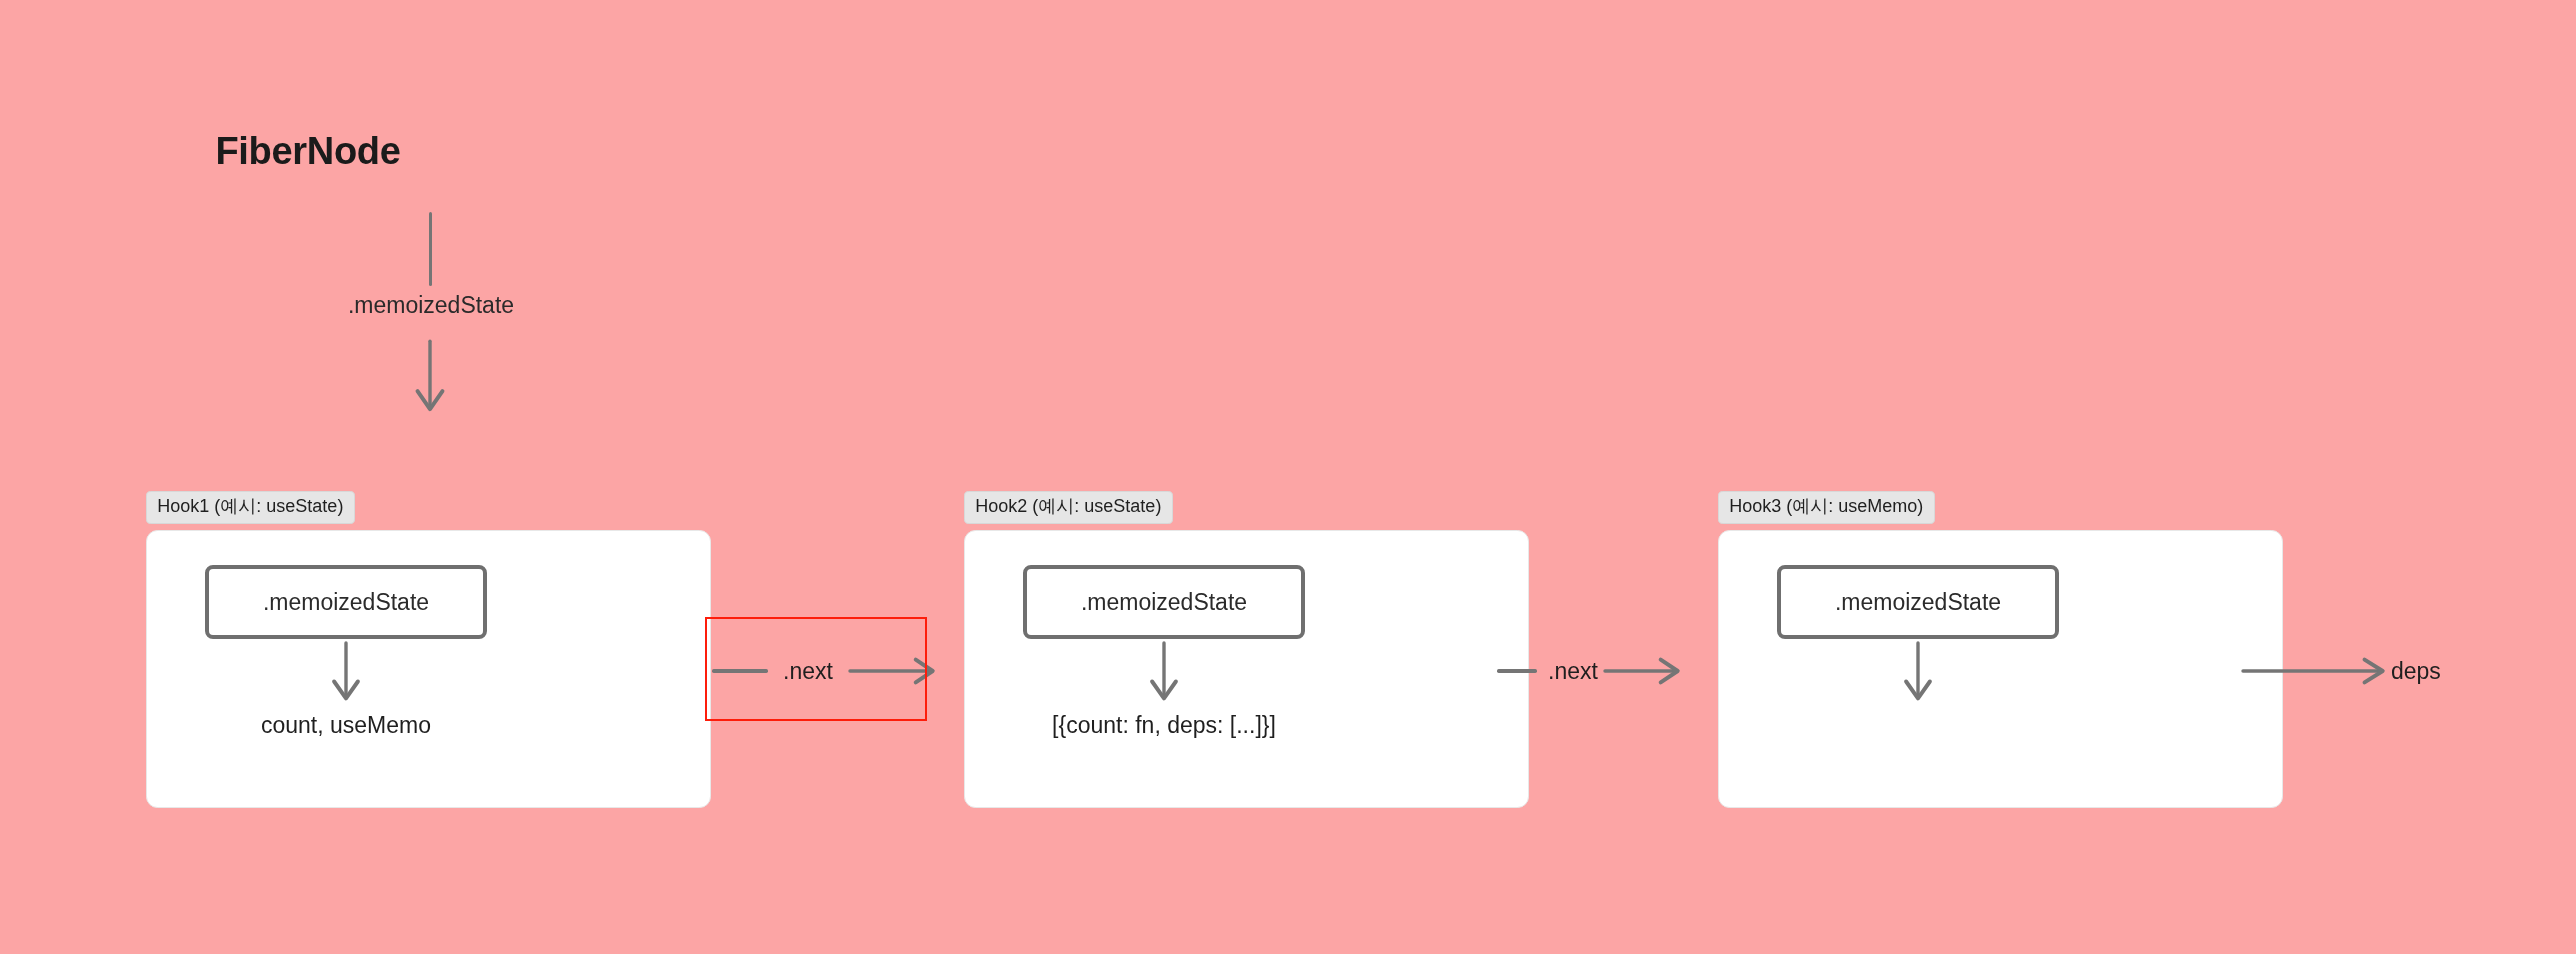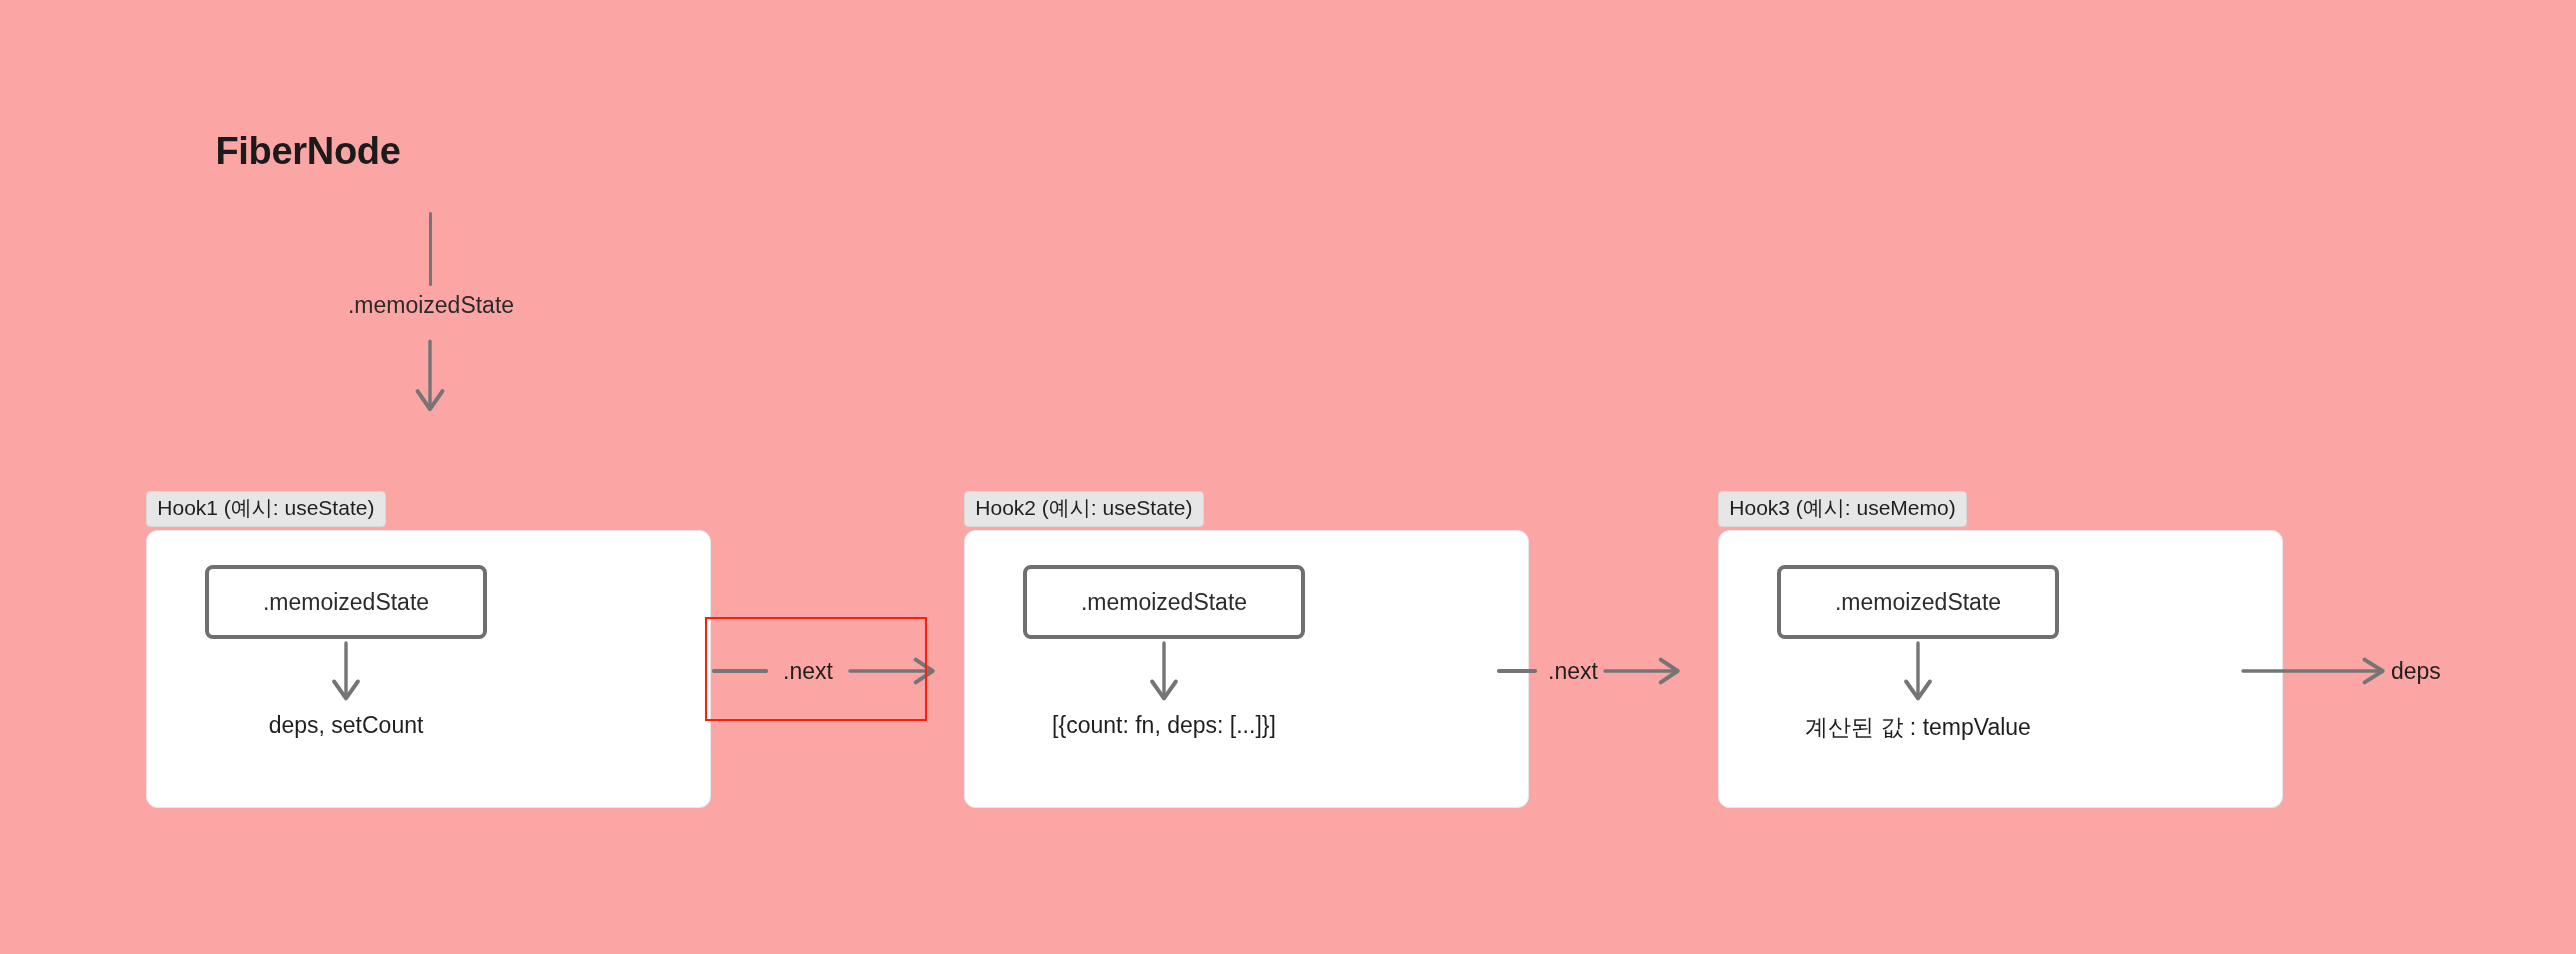--- a/index.html
+++ b/index.html
@@ -77,21 +77,21 @@
 
   .hook-pill {
     position: absolute;
     left: 0;
     top: 0;
     display: inline-block;
     background: #e6e6e6;
     border: 0.6px solid #d8d8d8;
     border-radius: 4.6px;
     padding: 5.1px 10.3px 6.3px 10.3px;
-    font-size: 21px;
+    font-size: 18px;
     line-height: 1.08;
     color: #1f1f1f;
     white-space: nowrap;
   }
 
   .hook-card {
     position: absolute;
     left: 0;
     top: 39px;
     width: 100%;
@@ -234,21 +234,21 @@
     <div class="hook-card">
       <div class="memo-box">.memoizedState</div>
 
       <div class="inner-arrow">
         <svg width="34" height="60" viewBox="0 0 60 106">
           <line x1="30" y1="0" x2="30" y2="90" stroke="#757575" stroke-width="6" stroke-linecap="round"></line>
           <polyline points="9,68 30,98 51,68" fill="none" stroke="#757575" stroke-width="7" stroke-linecap="round" stroke-linejoin="round"></polyline>
         </svg>
       </div>
 
-      <div class="hook-value">deps, setCount</div>
+      <div class="hook-value">count, useMemo</div>
     </div>
   </div>
 
   <div class="next-conn conn1">
     <div class="seg-left"></div>
     <div class="next-label">.next</div>
     <div class="seg-arrow">
       <svg width="85" height="32" viewBox="0 0 150 56">
         <line x1="0" y1="28" x2="138" y2="28" stroke="#757575" stroke-width="6" stroke-linecap="round"></line>
         <polyline points="116,8 146,28 116,48" fill="none" stroke="#757575" stroke-width="7" stroke-linecap="round" stroke-linejoin="round"></polyline>
@@ -292,21 +292,20 @@
     <div class="hook-card">
       <div class="memo-box">.memoizedState</div>
 
       <div class="inner-arrow">
         <svg width="34" height="60" viewBox="0 0 60 106">
           <line x1="30" y1="0" x2="30" y2="90" stroke="#757575" stroke-width="6" stroke-linecap="round"></line>
           <polyline points="9,68 30,98 51,68" fill="none" stroke="#757575" stroke-width="7" stroke-linecap="round" stroke-linejoin="round"></polyline>
         </svg>
       </div>
 
-      <div class="hook-value">계산된 값 : tempValue</div>
     </div>
   </div>
 
   <div class="null-conn">
     <svg width="142" height="32" viewBox="0 0 250 56">
       <line x1="0" y1="28" x2="238" y2="28" stroke="#757575" stroke-width="6" stroke-linecap="round"></line>
       <polyline points="214,8 246,28 214,48" fill="none" stroke="#757575" stroke-width="7" stroke-linecap="round" stroke-linejoin="round"></polyline>
     </svg>
   </div>
 

